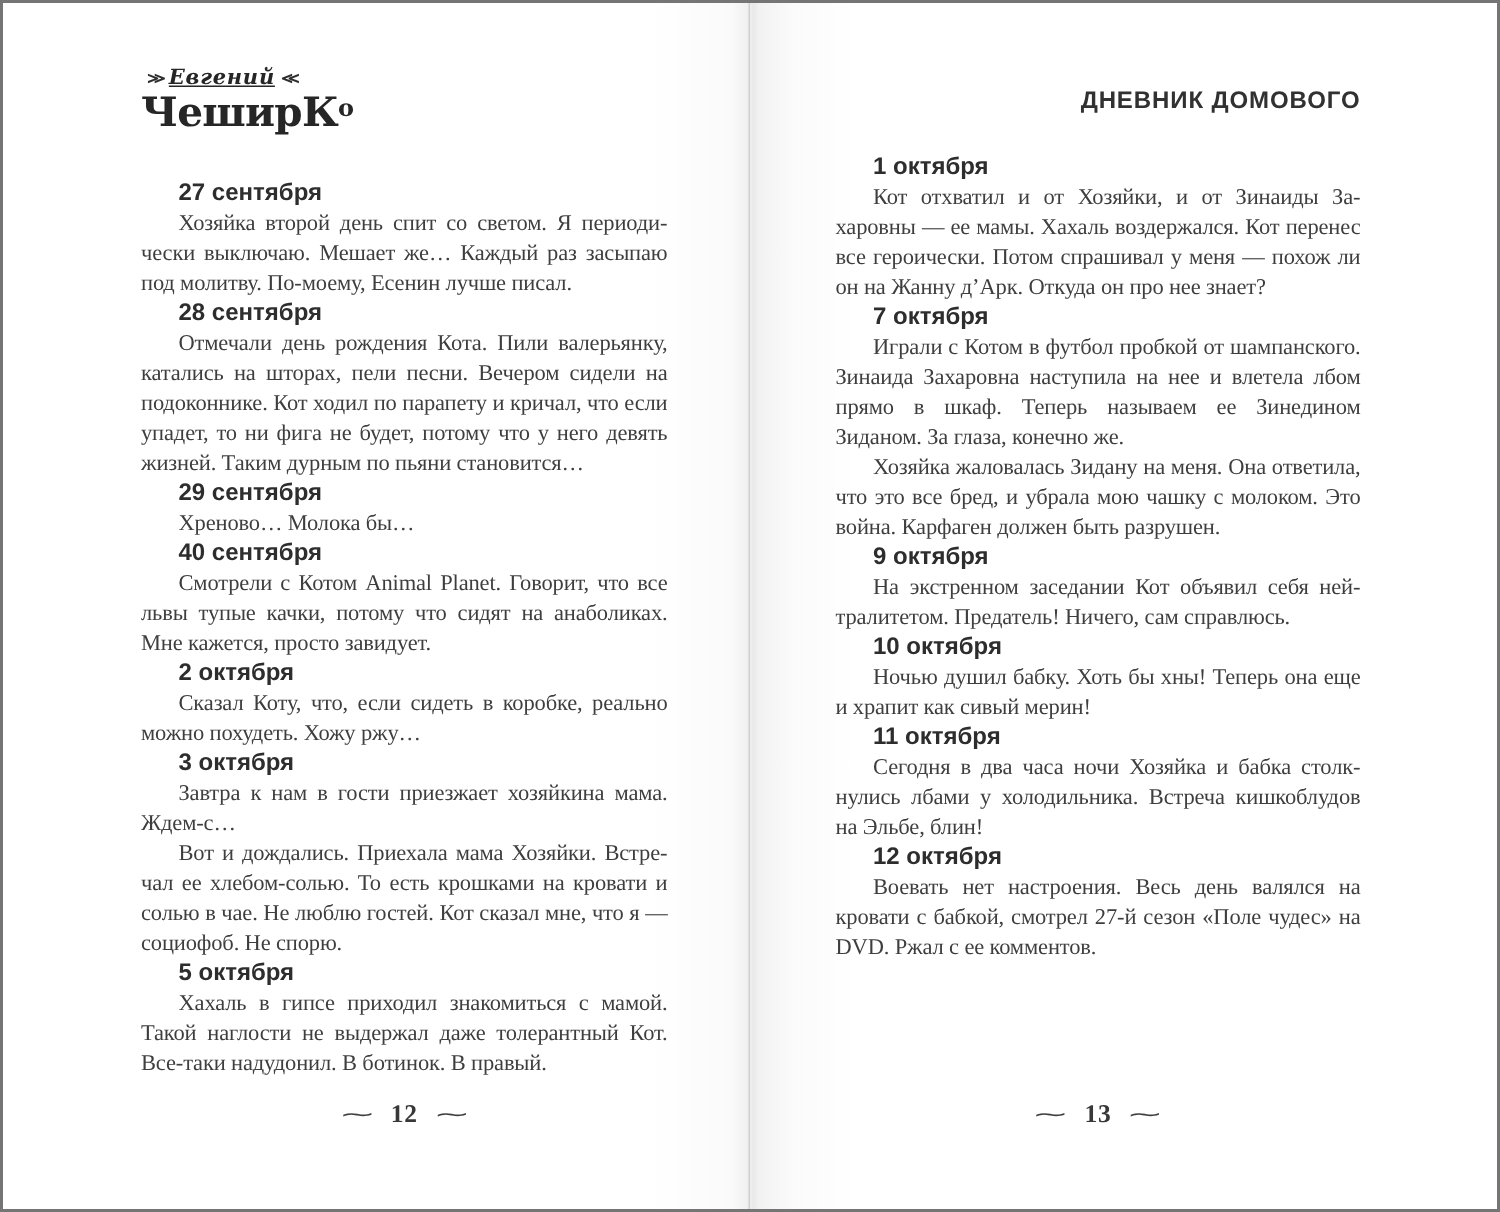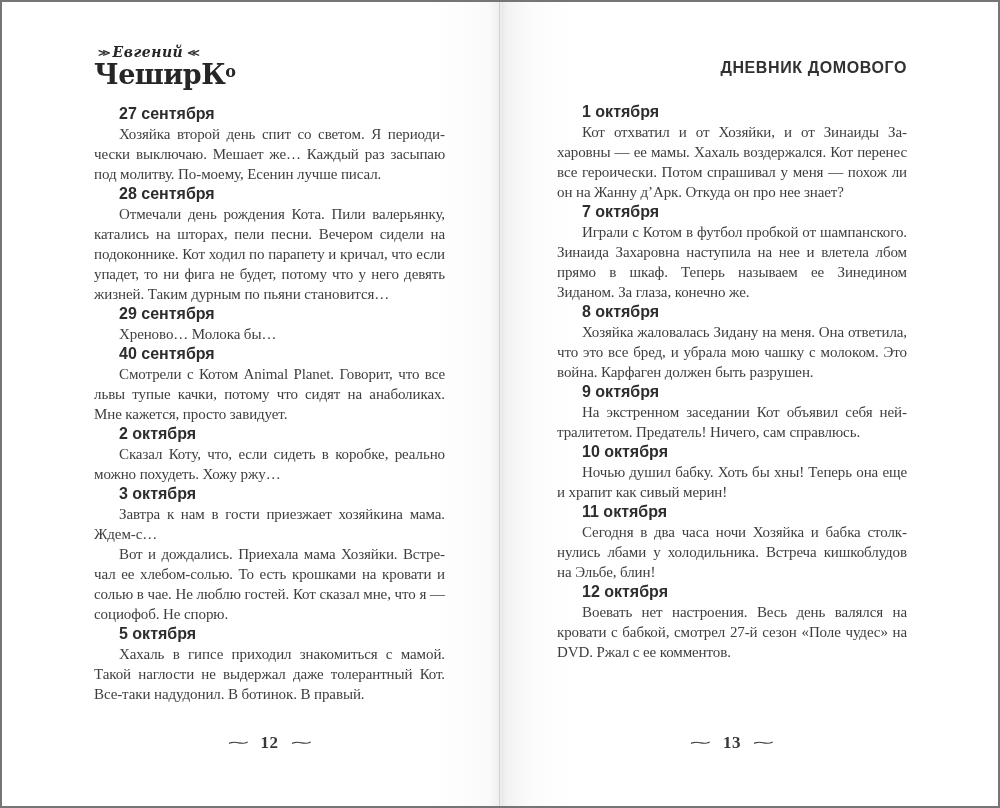--- a/index.html
+++ b/index.html
@@ -35,20 +35,21 @@
   .page-left  { left: 0;    padding: 0 55px 0 92px; }
   .page-right { left: 498px; padding: 0 91px 0 57px; }
 
   
   .logo { margin-top: 42px; height: 54px; color: #262626; user-select: none; }
   .logo-top {
     font-family: "DejaVu Serif", serif;
     font-style: italic; font-weight: bold;
     font-size: 14px; margin-left: 4px; letter-spacing: 0.5px;
     white-space: nowrap;
+    text-decoration: underline;
   }
   .logo-flourish {
     display: inline-block; font-size: 12px; font-style: normal;
     letter-spacing: -2px; transform: scaleY(0.8); color: #2e2e2e;
   }
   .logo-flourish.left  { margin-right: 4px; }
   .logo-flourish.right { margin-left: 4px; }
   .logo-main {
     font-family: "DejaVu Serif", serif;
     font-weight: bold;
@@ -58,21 +59,21 @@
   .logo-main .small-o { font-size: 16px; vertical-align: 7px; }
 
   
   .running-header {
     margin-top: 56px; height: 20px;
     font-family: "Liberation Sans", sans-serif;
     font-weight: bold; font-size: 16px; line-height: 20px;
     letter-spacing: 0.6px; text-align: right; color: #313131;
   }
 
-  .entries-left  { margin-top: 6px; }
+  .entries-left  { margin-top: 21px; }
   .entries-right { margin-top: 24px; }
 
   .entry h3 {
     margin: 0; padding-left: 25px;
     font-family: "Liberation Sans", sans-serif;
     font-weight: bold; font-size: 16px; line-height: 20px;
     color: #2d2d2d;
   }
   .entry p {
     margin: 0;
@@ -160,21 +161,20 @@
     <div class="entries entries-right">
       <section class="entry">
         <h3>1 октября</h3>
         <p>Кот отхватил и от Хозяйки, и от Зинаиды За­харовны — ее мамы. Хахаль воздержался. Кот пе­ренес все героически. Потом спрашивал у меня — похож ли он на Жанну д’Арк. Откуда он про нее знает?</p>
       </section>
       <section class="entry">
         <h3>7 октября</h3>
         <p>Играли с Котом в футбол пробкой от шампан­ского. Зинаида Захаровна наступила на нее и влете­ла лбом прямо в шкаф. Теперь называем ее Зинеди­ном Зиданом. За глаза, конечно же.</p>
       </section>
       <section class="entry">
-        <h3>8 октября</h3>
         <p>Хозяйка жаловалась Зидану на меня. Она отве­тила, что это все бред, и убрала мою чашку с моло­ком. Это война. Карфаген должен быть разрушен.</p>
       </section>
       <section class="entry">
         <h3>9 октября</h3>
         <p>На экстренном заседании Кот объявил себя ней­тралитетом. Предатель! Ничего, сам справлюсь.</p>
       </section>
       <section class="entry">
         <h3>10 октября</h3>
         <p>Ночью душил бабку. Хоть бы хны! Теперь она еще и храпит как сивый мерин!</p>
       </section>

